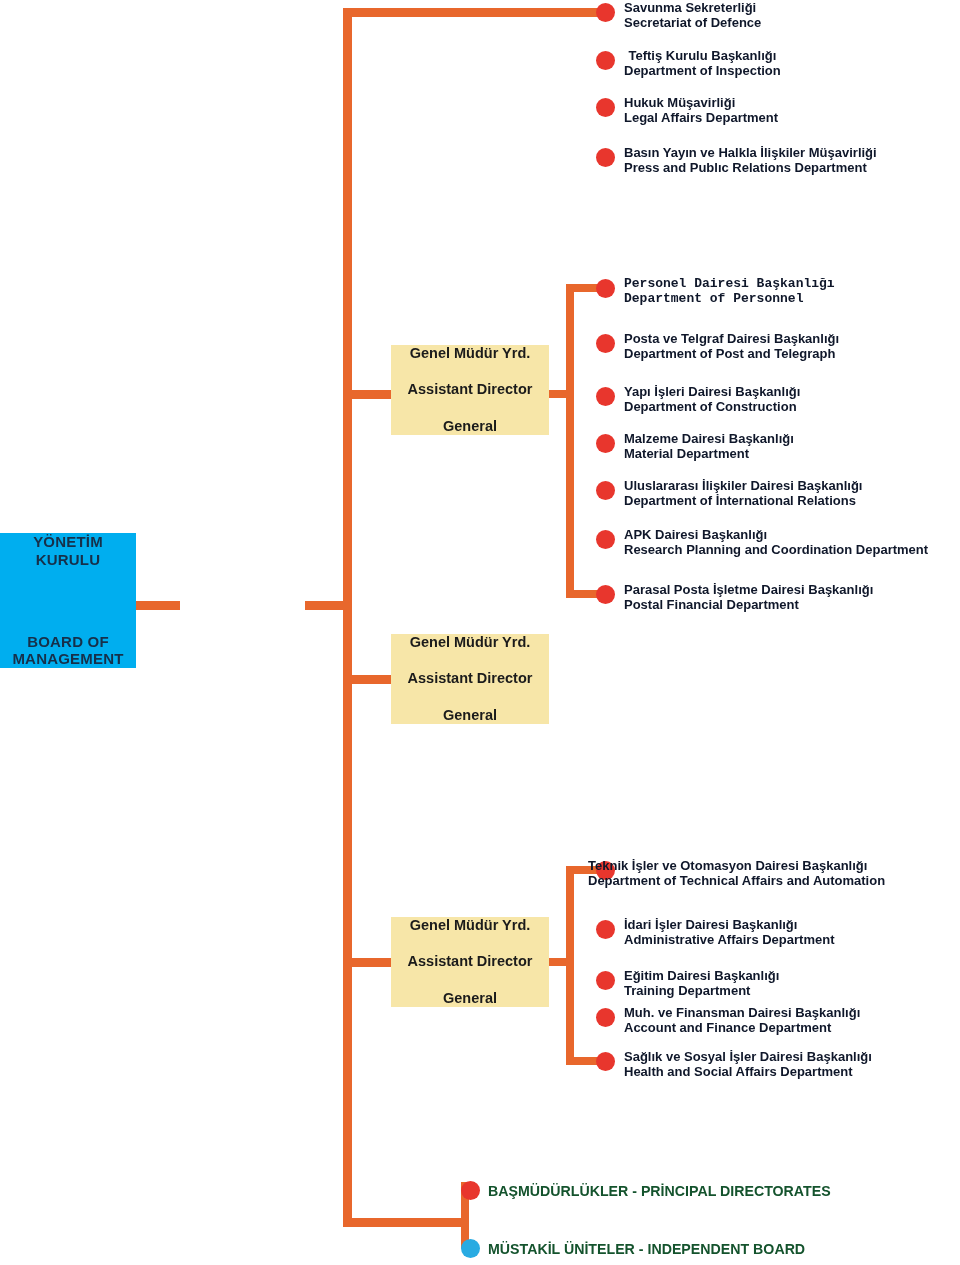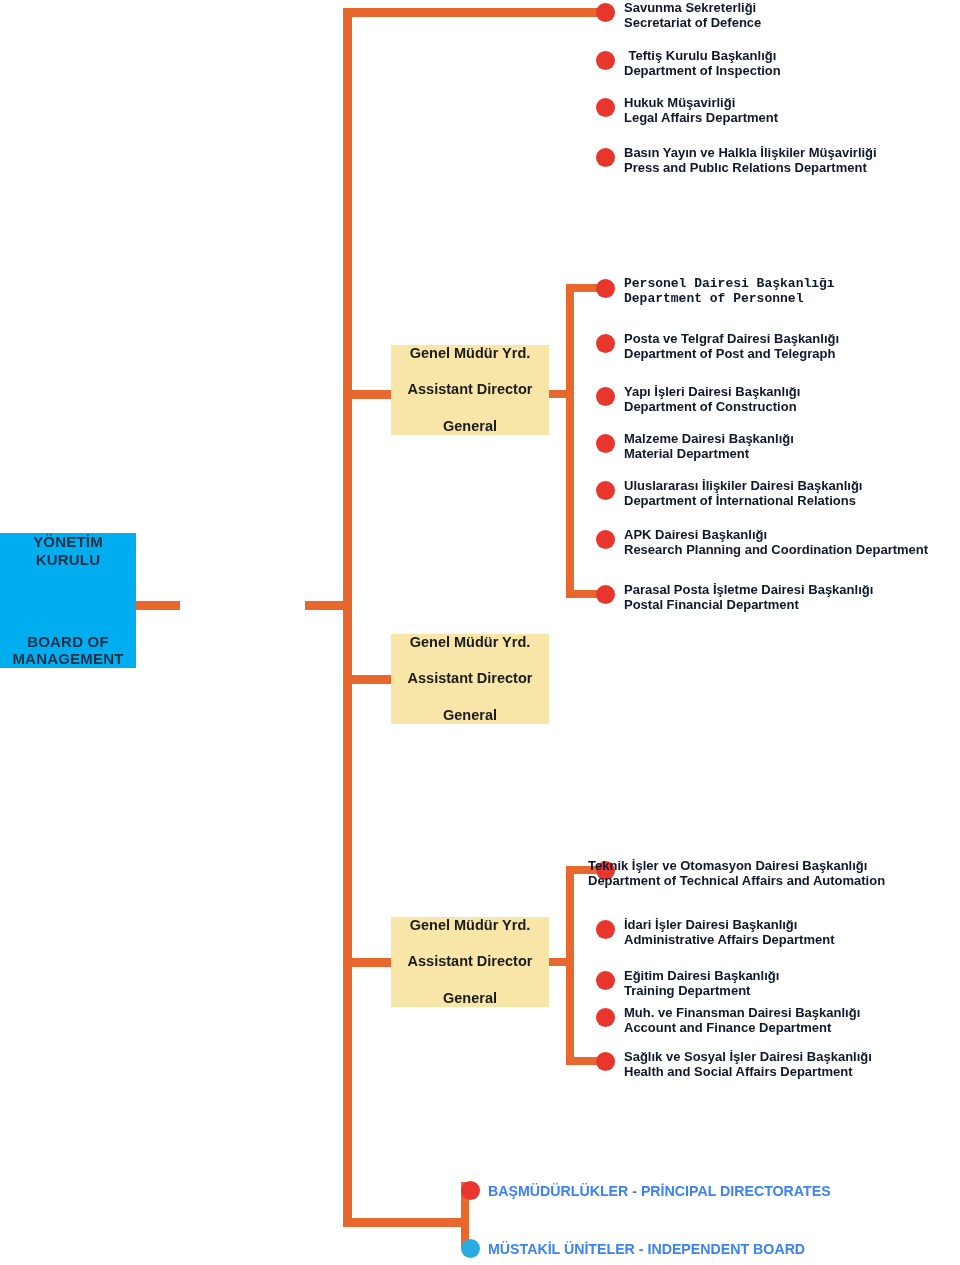--- a/index.html
+++ b/index.html
@@ -24,21 +24,21 @@
   .box-blue .grp1{margin-bottom:17px;}
 
   
   .leaf{position:absolute;}
   .dot{position:absolute;width:19px;height:19px;border-radius:50%;background:#E8362D;}
   .dot-blue{background:#29ABE2;}
   .leaf-tx{position:absolute;font-size:13px;font-weight:bold;color:#0f172a;
            line-height:1.17;white-space:nowrap;}
   .leaf-tx .l2{font-weight:bold;}
 
-  .legend-tx{position:absolute;font-size:14.2px;font-weight:bold;color:#3b82f6;white-space:nowrap;}
+  .legend-tx{position:absolute;font-size:14.2px;font-weight:bold;color:#14532d;white-space:nowrap;}
 </style>
 </head>
 <body>
 
 <div id="chart">
 
   <div class="ln" style="left:343px;top:8px;width:9px;height:1219px;"></div>
   <div class="ln" style="left:343px;top:8px;width:262px;height:9px;"></div>
   <div class="ln" style="left:305px;top:601px;width:46px;height:9px;"></div>
   <div class="ln" style="left:343px;top:1218px;width:122px;height:9px;"></div>

